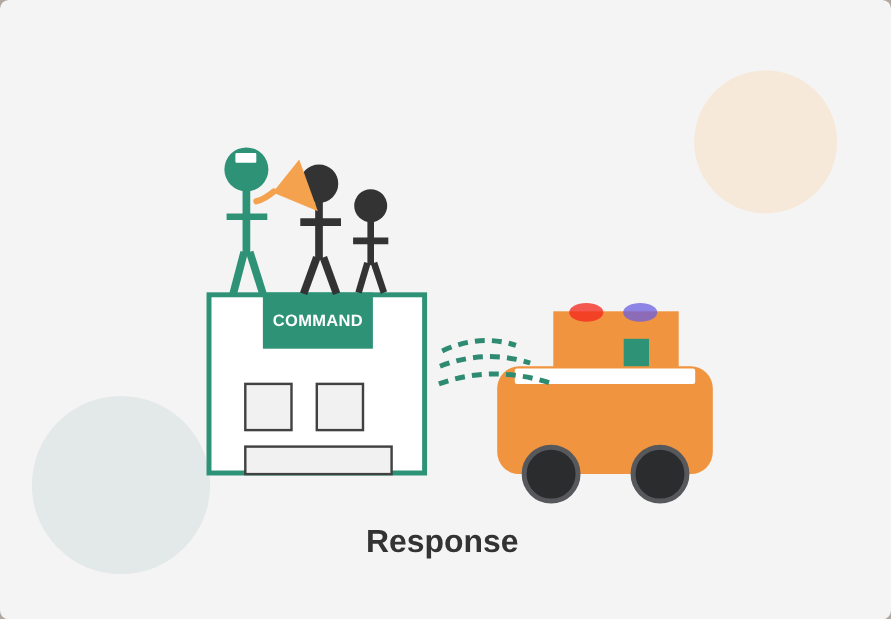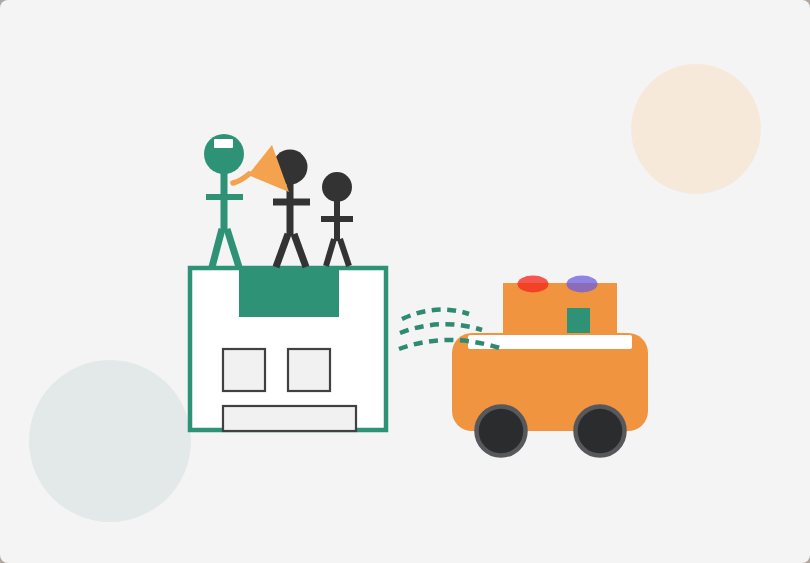--- a/index.html
+++ b/index.html
@@ -100,15 +100,17 @@
       <circle cx="600" cy="431" r="24.5" stroke="#57585c" stroke-width="4.5" fill="#2b2c2e"></circle>
     </g>
 
     <g fill="none" stroke-width="4.5" stroke-dasharray="9 6.5">
       <path d="M402,319 Q437,303 469,314" stroke="#2e8b72"></path>
       <path d="M400,333 Q441,317 482,330" stroke="#2e8b72"></path>
       <path d="M399,349 Q448,331 503,349" stroke="#2e8b72"></path>
     </g>
   </svg>
 
+  <div class="command-label">COMMAND</div>
 
+  <div class="response-caption">Response</div>
 
 </div>
 
 </body></html>

